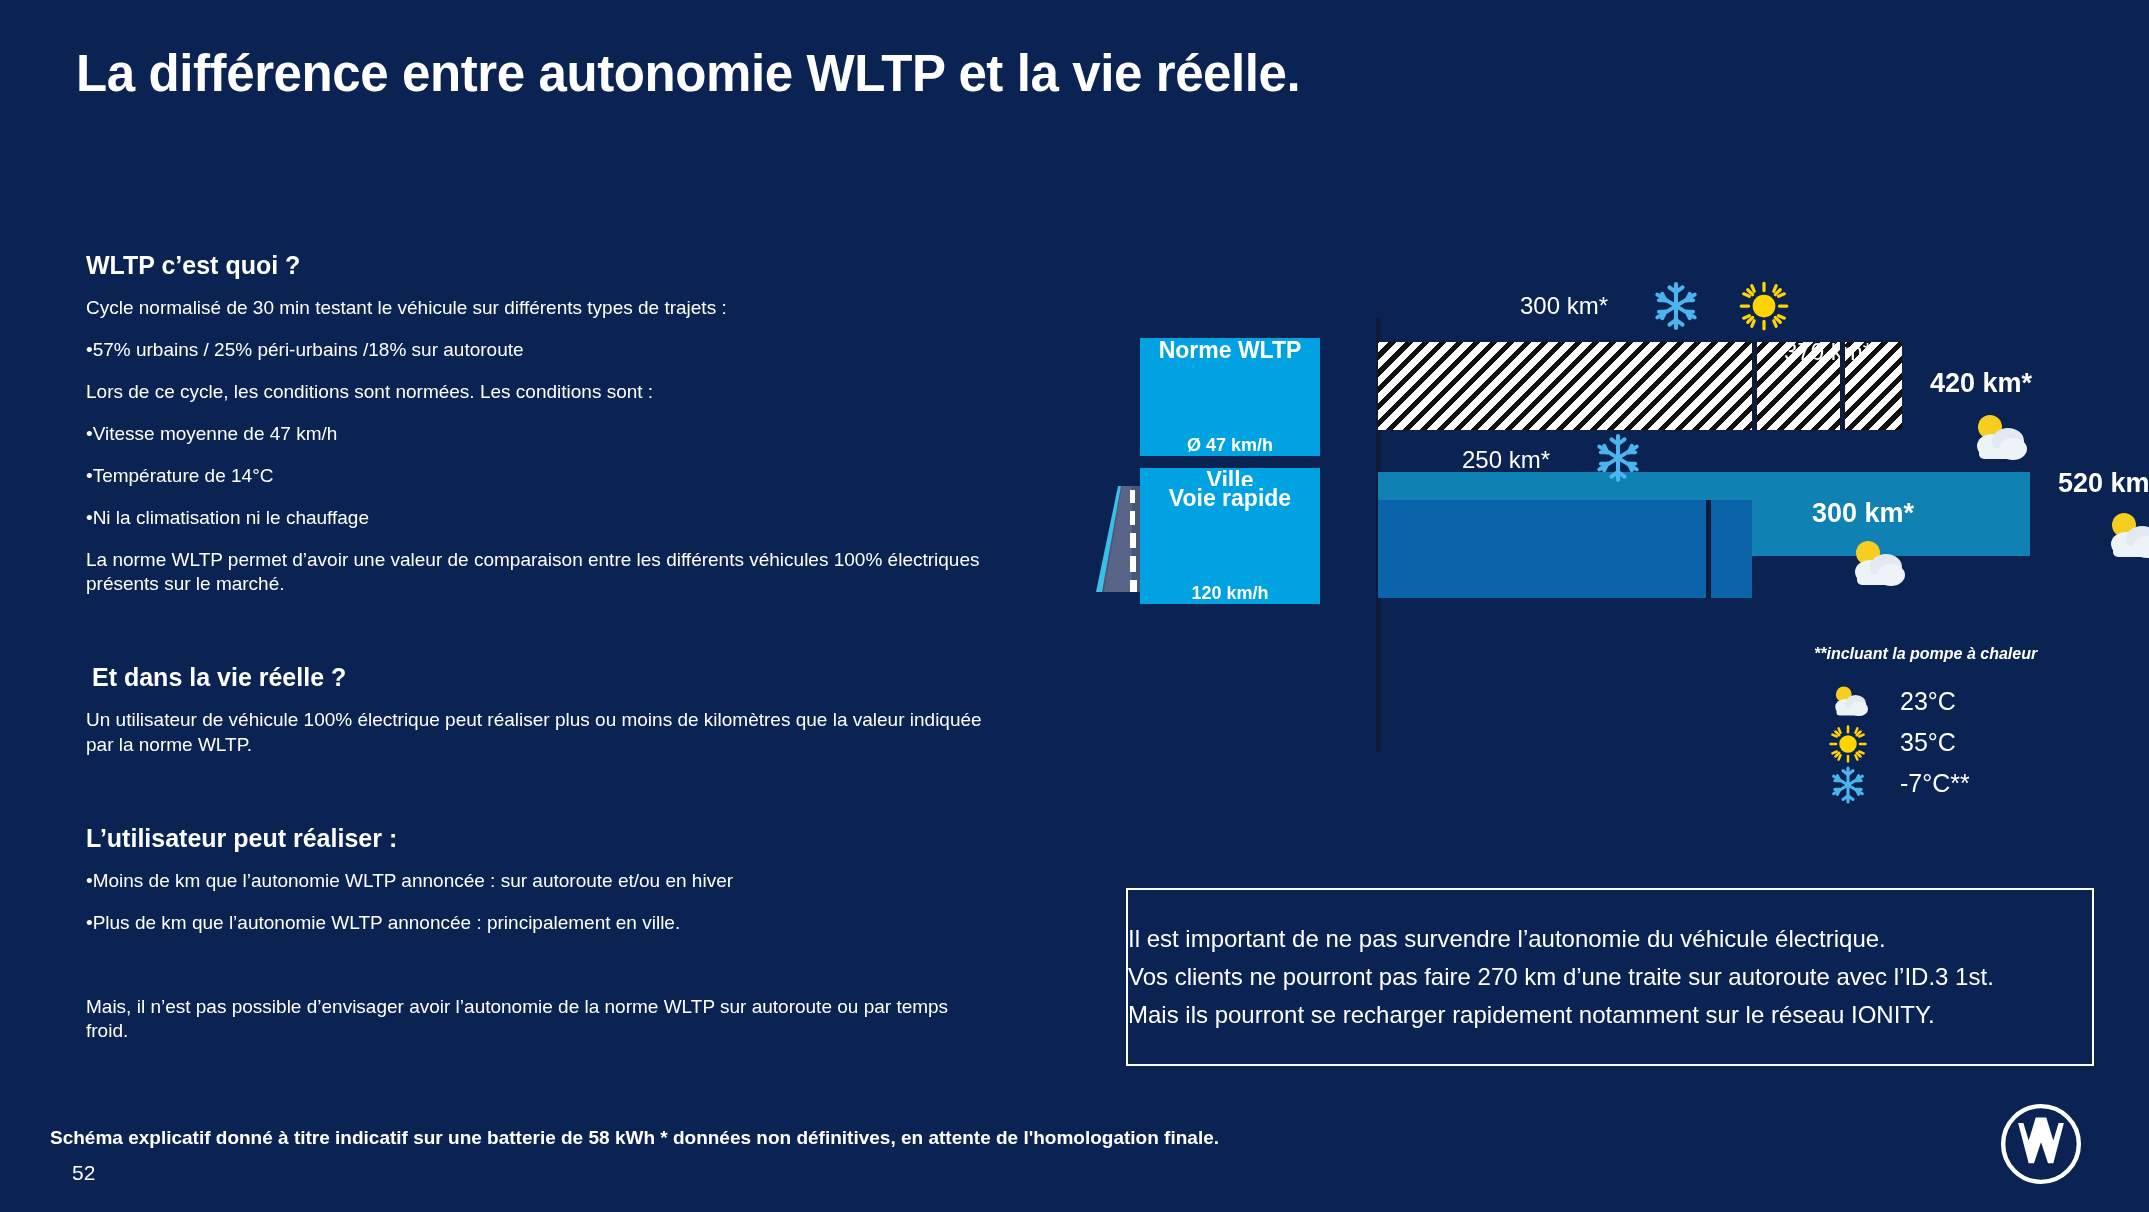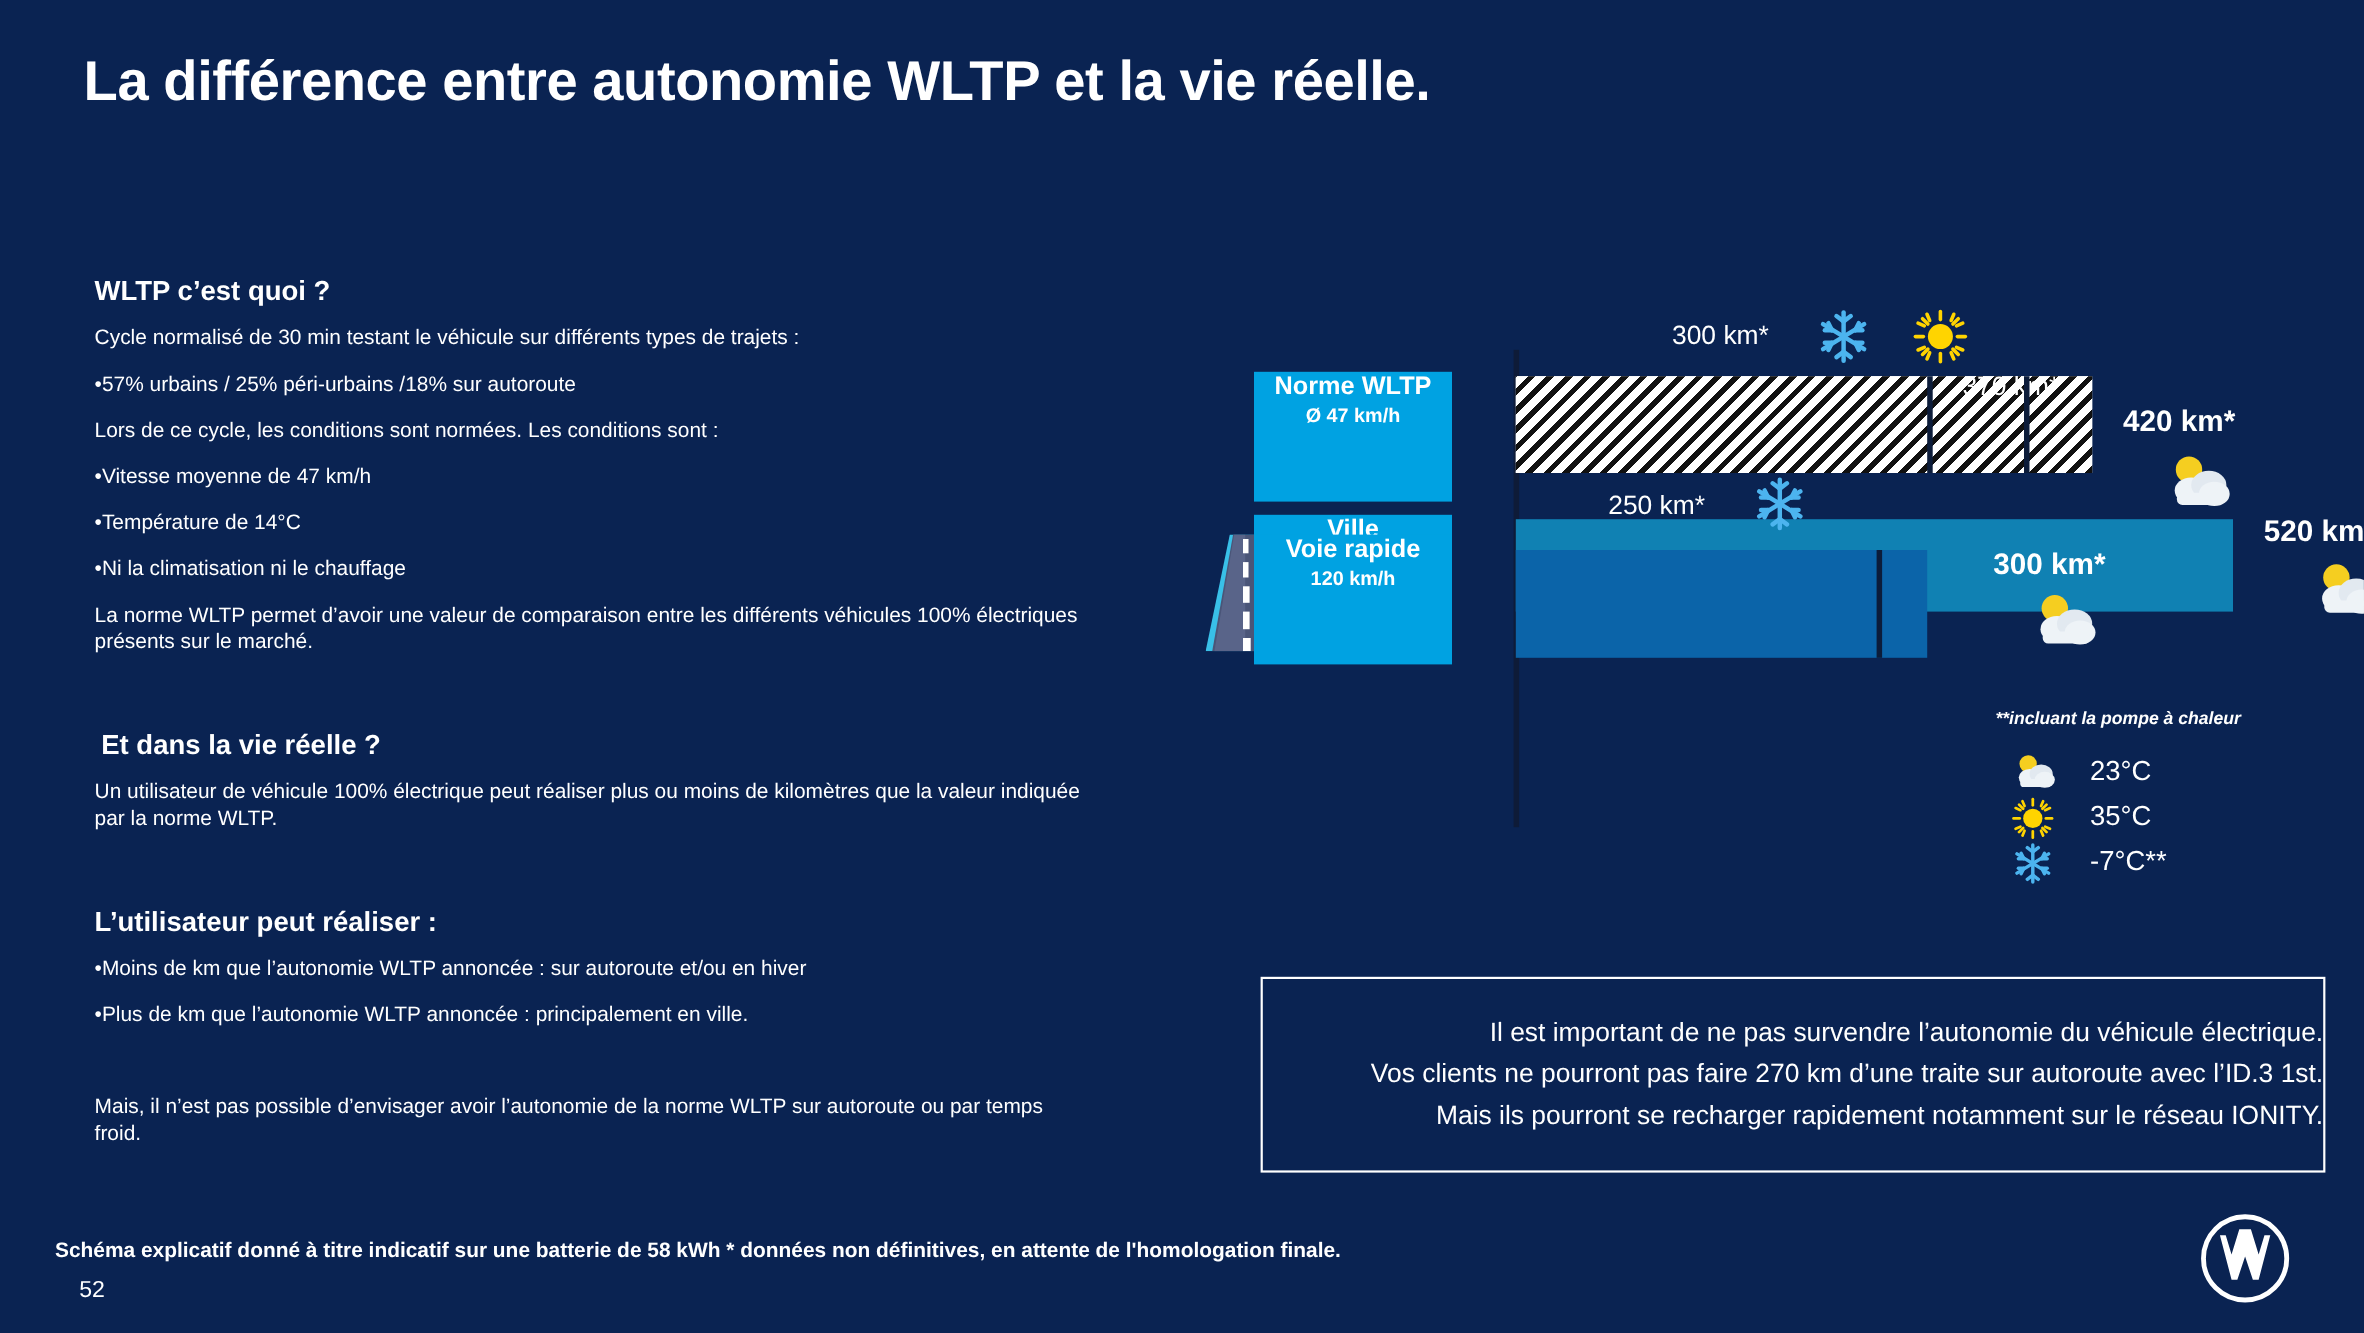--- a/index.html
+++ b/index.html
@@ -74,21 +74,21 @@
     background: #0e1b38;
   }
   .cat-box {
     position: absolute;
     width: 180px;
     background: #00a2e2;
     color: #ffffff;
     display: flex;
     flex-direction: column;
     align-items: center;
-    justify-content: flex-start;
+    justify-content: space-between;
     z-index: 3;
   }
   .cat-title {
     font-size: 23px;
     font-weight: bold;
     line-height: 1.12;
     text-align: center;
   }
   .cat-sub {
     font-size: 18px;
@@ -173,23 +173,22 @@
   .callout {
     position: absolute;
     left: 1126px;
     top: 888px;
     width: 968px;
     height: 178px;
     border: 2px solid #ffffff;
     box-sizing: border-box;
     display: flex;
     flex-direction: column;
-    align-items: flex-end;
+    align-items: flex-start;
     justify-content: center;
-    margin-left: 20px;
   }
   .callout-line {
     font-size: 24px;
     line-height: 1.32;
     text-align: center;
     margin: 3px 0;
     white-space: nowrap;
   }
 
   

